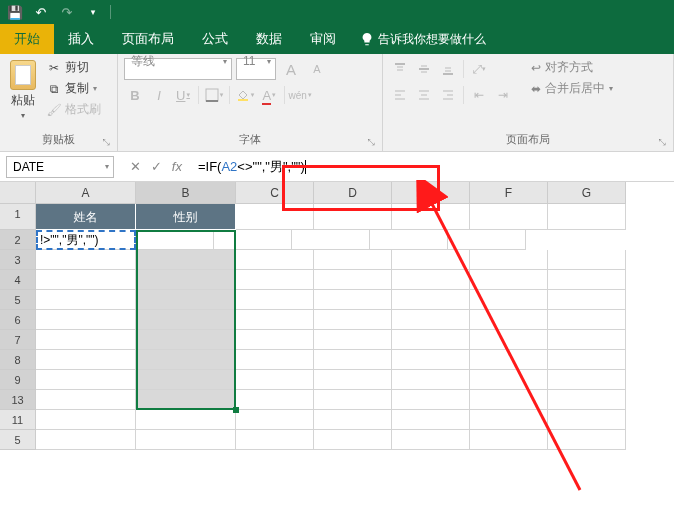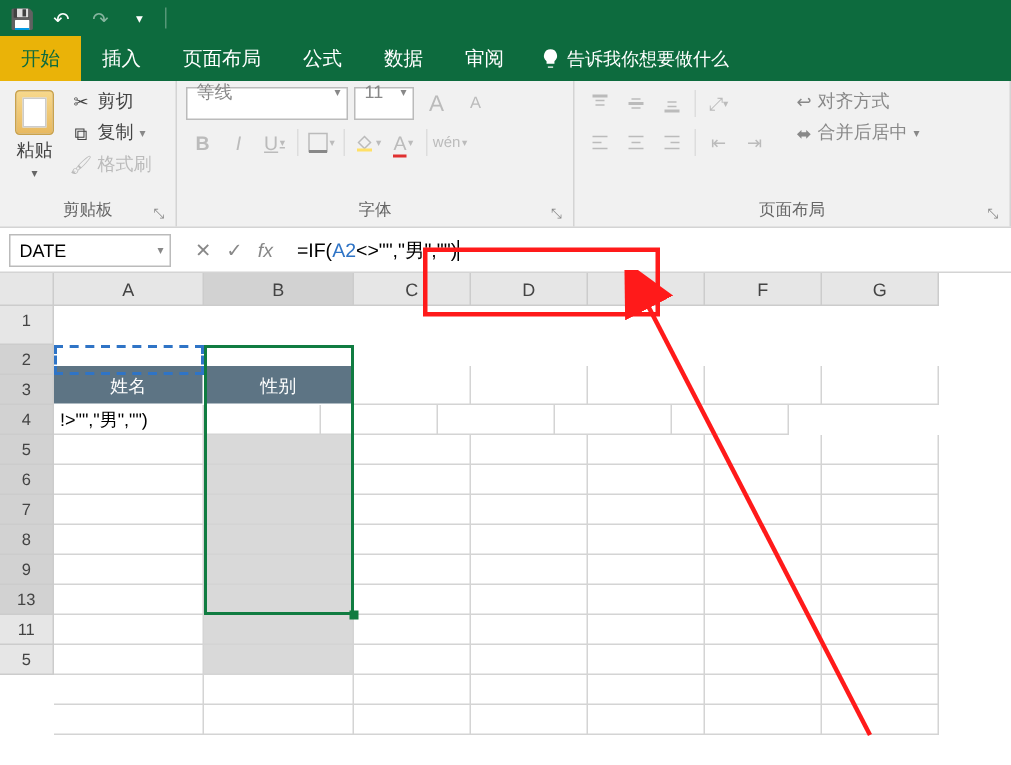--- a/index.html
+++ b/index.html
@@ -64,21 +64,21 @@
   .col-h { border-right: 1px solid #ccc; border-bottom: 1px solid #ccc; background: #e6e6e6; text-align: center; font-size: 12px; color: #444; line-height: 22px; }
   .col-h.active { background: #d2d2d2; }
   .grid-body { display: flex; }
   .row-headers { width: 36px; }
   .row-h { height: 20px; border-right: 1px solid #ccc; border-bottom: 1px solid #ccc; background: #e6e6e6; text-align: center; font-size: 11px; color: #444; line-height: 20px; }
   .row-h.active { background: #d2d2d2; }
   .row-h.tall { height: 26px; }
   .cells { position: relative; }
   .crow { display: flex; }
   .cell { height: 20px; border-right: 1px solid #d4d4d4; border-bottom: 1px solid #d4d4d4; font-size: 12px; padding: 0 4px; line-height: 20px; overflow: hidden; white-space: nowrap; }
-  .cell.tall { height: 26px; line-height: 26px; margin-top: 40px; }
+  .cell.tall { height: 26px; line-height: 26px; }
   .cell.header-cell { background: #5d7484; color: #fff; text-align: center; border-right: 1px solid #fff; border-bottom: 1px solid #fff; }
   .cell.active-edit { background: #fff; text-align: center; }
   .cell.sel-grey { background: #d9d9d9; }
   
   .col-A { width: 100px; } .col-B { width: 100px; } .col-C { width: 78px; } .col-D { width: 78px; } .col-E { width: 78px; } .col-F { width: 78px; } .col-G { width: 78px; }
   
   .sel-border { position: absolute; border: 2px solid #107c41; pointer-events: none; }
   .sel-border.dashed { border-style: dashed; }
   .fill-handle { position: absolute; width: 6px; height: 6px; background: #107c41; }
   

